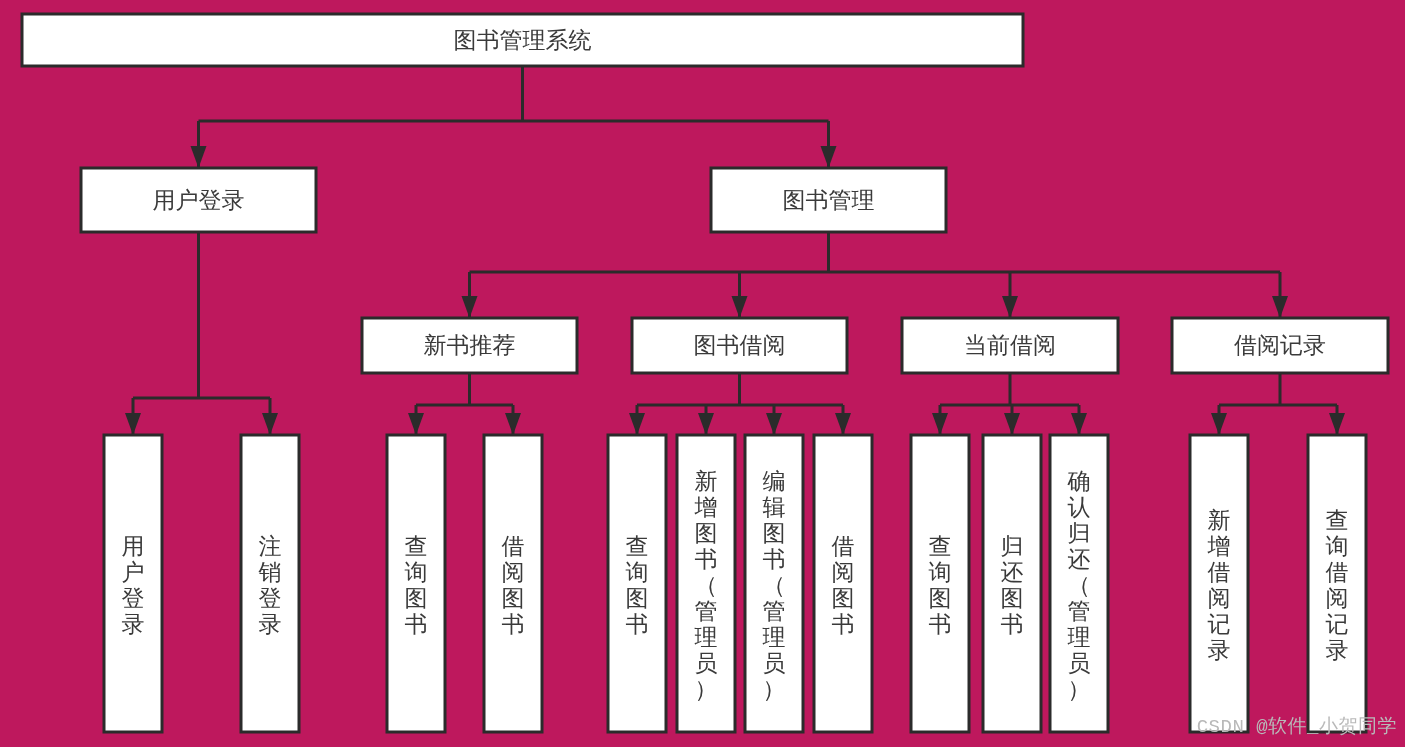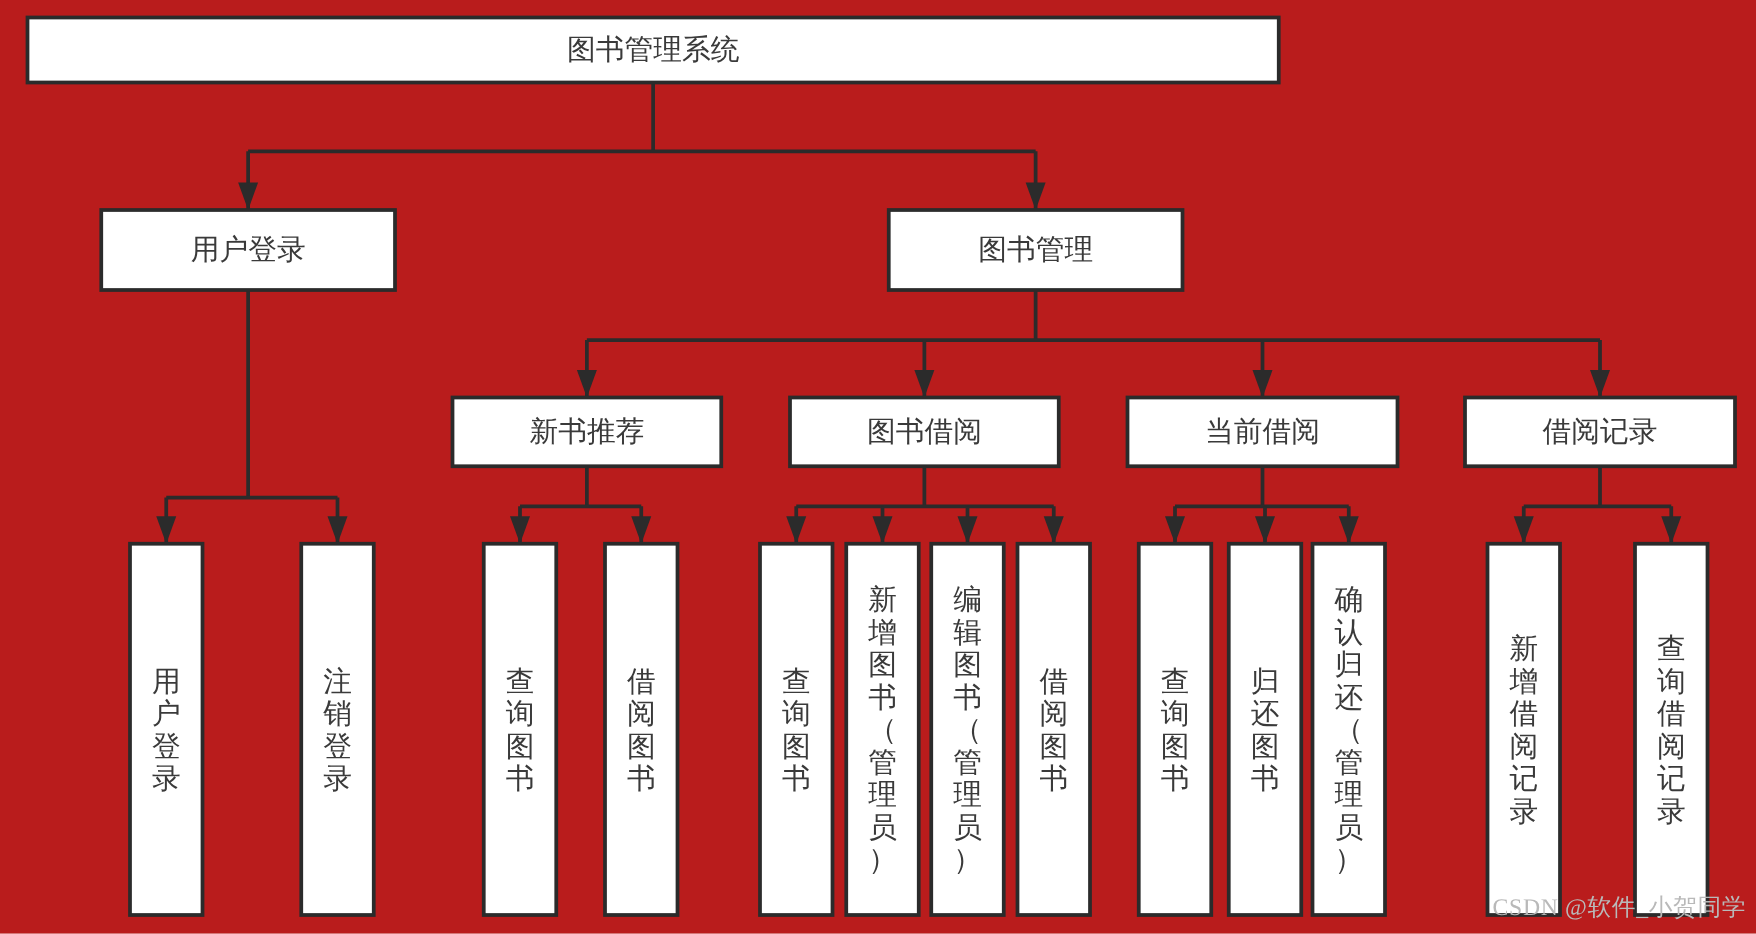--- a/index.html
+++ b/index.html
@@ -10,21 +10,21 @@
   body {
     width: 1405px;
     height: 747px;
     overflow: hidden;
     font-family: "DejaVu Sans", "Liberation Sans", sans-serif;
   }
   #diagram-root {
     position: relative;
     width: 1405px;
     height: 747px;
-    background: #b91c1c;
+    background: #be185d;
   }
   svg.diagram-canvas {
     position: absolute;
     left: 0;
     top: 0;
     width: 1405px;
     height: 747px;
   }
   .node-box {
     fill: #ffffff;
@@ -45,21 +45,21 @@
     font-family: "DejaVu Sans", "Liberation Sans", sans-serif;
     font-size: 23px;
     fill: #3a3a3a;
     text-anchor: middle;
     dominant-baseline: middle;
   }
   .watermark {
     position: absolute;
     right: 8px;
     bottom: 8px;
-    font-family: Liberation Serif, serif;
+    font-family: Liberation Mono, monospace;
     font-size: 19px;
     color: #b9b9b9;
     letter-spacing: 0.5px;
     user-select: none;
     pointer-events: none;
     white-space: nowrap;
   }
 </style>
 </head>
 <body>

